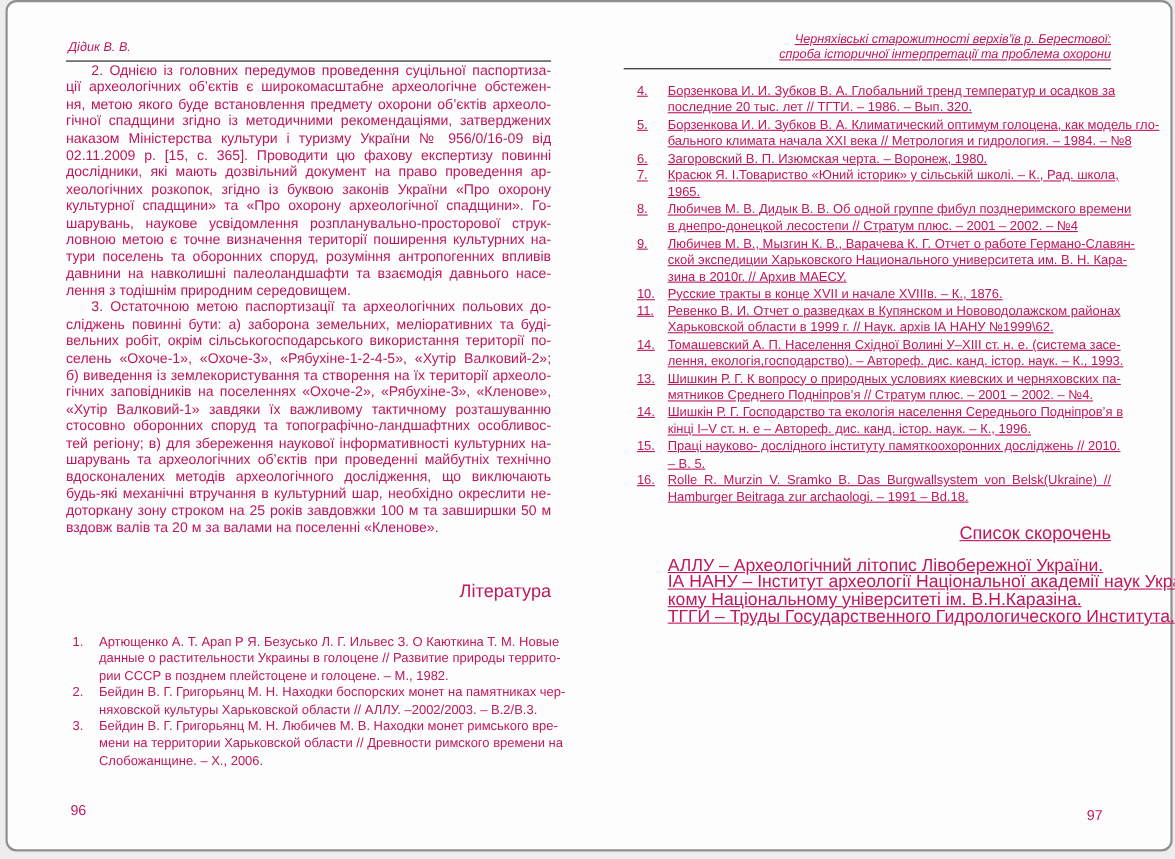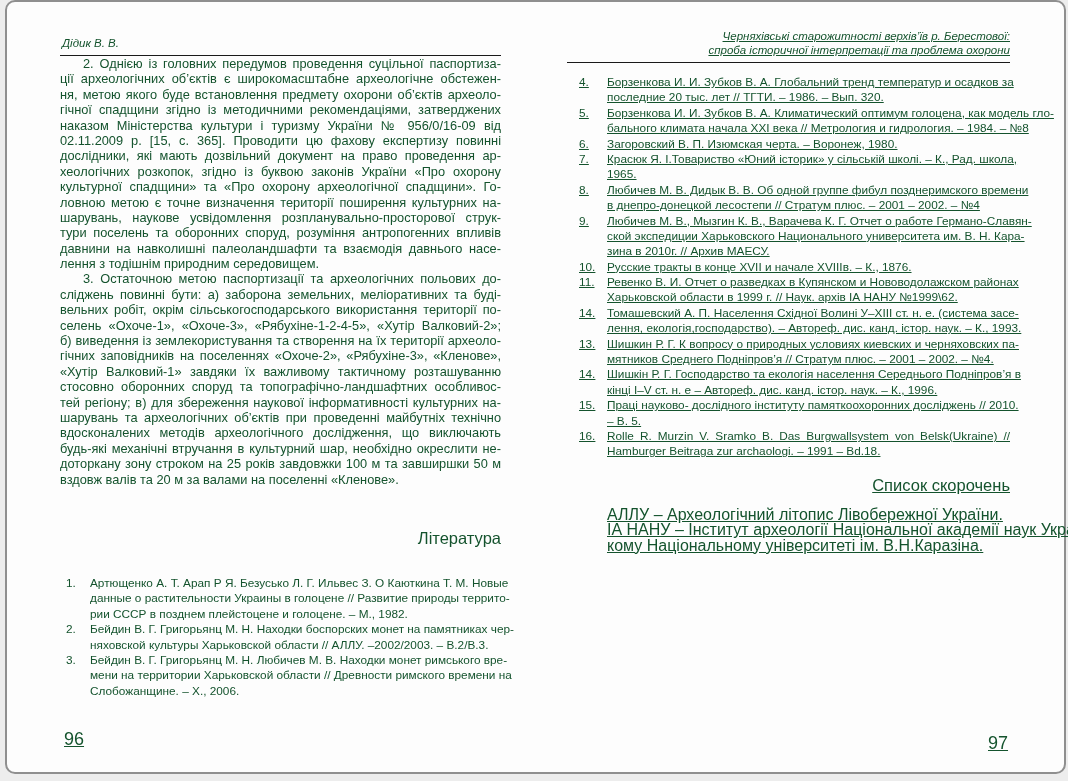--- a/index.html
+++ b/index.html
@@ -1,20 +1,20 @@
 <!DOCTYPE html>
 <html><head>
 <meta charset="utf-8">
 <style>
   html,body { margin:0; padding:0; background:#e8e8e8; }
   .scan {
     position:relative; width:1068px; height:781px;
     background:#ededed;
     font-family:"Liberation Sans", sans-serif;
-    color:#14532d; overflow:hidden;
+    color:#be185d; overflow:hidden;
   }
   .page-surface {
     position:absolute; left:5px; top:0px; right:2px; bottom:7px;
     background:#fdfdfd; border:2px solid #8f8f8f; border-radius:10px;
     box-sizing:border-box;
   }
   .col { position:absolute; }
   .col-left  { left:60px;  top:36px; width:441px; }
   .col-right { left:567px; top:30px; width:443px;text-decoration:underline; }
 
@@ -50,21 +50,21 @@
   .refs-right { margin-top:12px; }
 
   .ref { display:flex; }
   .ref-num { flex:none; }
   .col-left  .ref-num { width:30px; padding-left:6px;  box-sizing:border-box; }
   .col-right .ref-num { width:40px; padding-left:12px; box-sizing:border-box; }
   .ref-body { flex:1; min-width:0; }
 
   .abbr-block { margin-top:12px; padding-left:40px; font-size:16px; }
 
-  .pageno { position:absolute; font-size:18px;text-decoration:underline; }
+  .pageno { position:absolute; font-size:13px; }
   .pageno-left  { left:64px;  top:729px; }
   .pageno-right { left:988px; top:733px; }
 </style>
 </head>
 <body>
 
 <div class="scan">
   <div class="page-surface"></div>
 
   <div class="col col-left">
@@ -74,22 +74,22 @@
     <div class="body body-first">
         <div class="line indent">2. Однією із головних передумов проведення суцільної паспортиза-</div>
         <div class="line">ції археологічних об’єктів є широкомасштабне археологічне обстежен-</div>
         <div class="line">ня, метою якого буде встановлення предмету охорони об’єктів археоло-</div>
         <div class="line">гічної спадщини згідно із методичними рекомендаціями, затверджених</div>
         <div class="line">наказом Міністерства культури і туризму України № 956/0/16-09 від</div>
         <div class="line">02.11.2009 р. [15, с. 365]. Проводити цю фахову експертизу повинні</div>
         <div class="line">дослідники, які мають дозвільний документ на право проведення ар-</div>
         <div class="line">хеологічних розкопок, згідно із буквою законів України «Про охорону</div>
         <div class="line">культурної спадщини» та «Про охорону археологічної спадщини». Го-</div>
+        <div class="line">шарувань, наукове усвідомлення розпланувально-просторової струк-</div>
         <div class="line">ловною метою є точне визначення території поширення культурних на-</div>
-        <div class="line">шарувань, наукове усвідомлення розпланувально-просторової струк-</div>
         <div class="line">тури поселень та оборонних споруд, розуміння антропогенних впливів</div>
         <div class="line">давнини на навколишні палеоландшафти та взаємодія давнього насе-</div>
         <div class="line last">лення з тодішнім природним середовищем.</div>
       </div>
     <div class="body">
         <div class="line indent">3. Остаточною метою паспортизації та археологічних польових до-</div>
         <div class="line">сліджень повинні бути: а) заборона земельних, меліоративних та буді-</div>
         <div class="line">вельних робіт, окрім сільськогосподарського використання території по-</div>
         <div class="line">селень «Охоче-1», «Охоче-3», «Рябухіне-1-2-4-5», «Хутір Валковий-2»;</div>
         <div class="line">б) виведення із землекористування та створення на їх території археоло-</div>
@@ -226,18 +226,19 @@
             <div class="line">Rolle R. Murzin V. Sramko B. Das Burgwallsystem von Belsk(Ukraine) //</div>
             <div class="line last">Hamburger Beitraga zur archaologi. – 1991 – Bd.18.</div>
           </div>
         </div>
       </div>
     <h3 class="heading h-abbr">Список скорочень</h3>
     <div class="abbr-block nojust">
         <div class="line">АЛЛУ – Археологічний літопис Лівобережної України.</div>
         <div class="line">ІА НАНУ – Інститут археології Національної академії наук України</div>
         <div class="line">кому Національному університеті ім. В.Н.Каразіна.</div>
+        <div class="line last">ТГГИ – Труды Государственного Гидрологического Института.</div>
       </div>
   </div>
 
   <div class="pageno pageno-left">96</div>
   <div class="pageno pageno-right">97</div>
 </div>
 
 </body></html>

